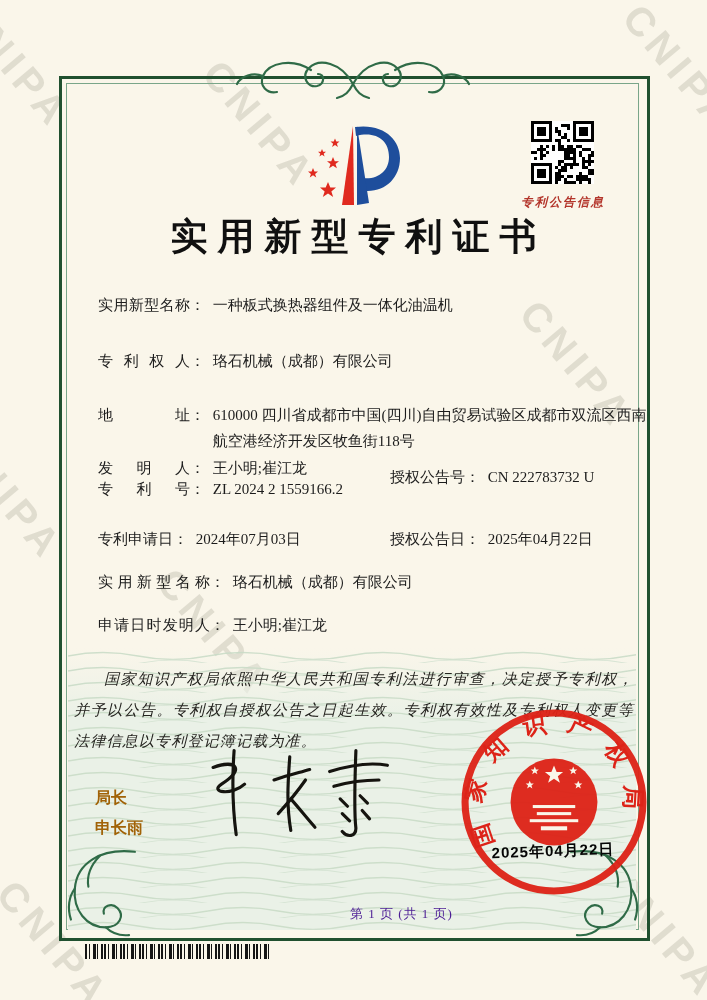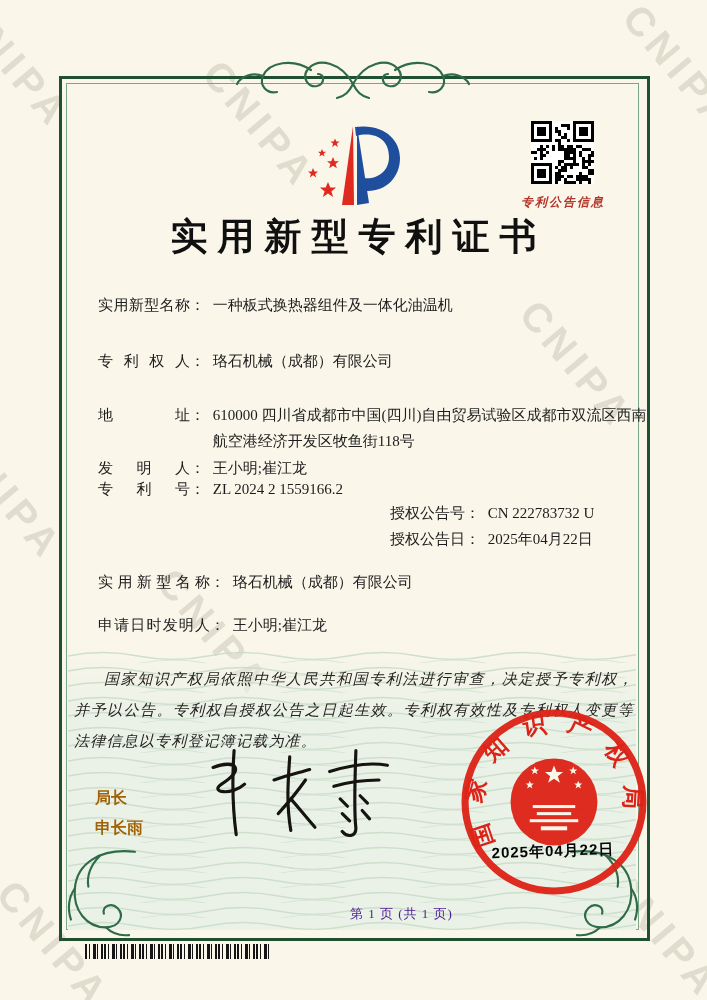--- a/index.html
+++ b/index.html
@@ -268,23 +268,27 @@
     <span class="val val-wrap">610000 四川省成都市中国(四川)自由贸易试验区成都市双流区西南航空港经济开发区牧鱼街118号</span>
   </div>
   <div class="row" style="top:455px">
     <span class="lbl">发明人</span><span class="colon">：</span>
     <span class="val">王小明;崔江龙</span>
   </div>
   <div class="row" style="top:476px">
     <span class="lbl">专利号</span><span class="colon">：</span>
     <span class="val">ZL 2024 2 1559166.2</span>
   </div>
-  <div class="row rcol" style="top:500px">
+  <div class="row rcol" style="top:464px">
     <span>授权公告号</span><span class="colon">：</span>
     <span class="val">CN 222783732 U</span>
+  </div>
+  <div class="row" style="top:526px">
+    <span>专利申请日</span><span class="colon">：</span>
+    <span class="val">2024年07月03日</span>
   </div>
   <div class="row rcol" style="top:526px">
     <span>授权公告日</span><span class="colon">：</span>
     <span class="val">2025年04月22日</span>
   </div>
   <div class="row" style="top:569px">
     <span class="lbl-wide">实用新型名称</span><span class="colon">：</span>
     <span class="val">珞石机械（成都）有限公司</span>
   </div>
   <div class="row" style="top:612px">

